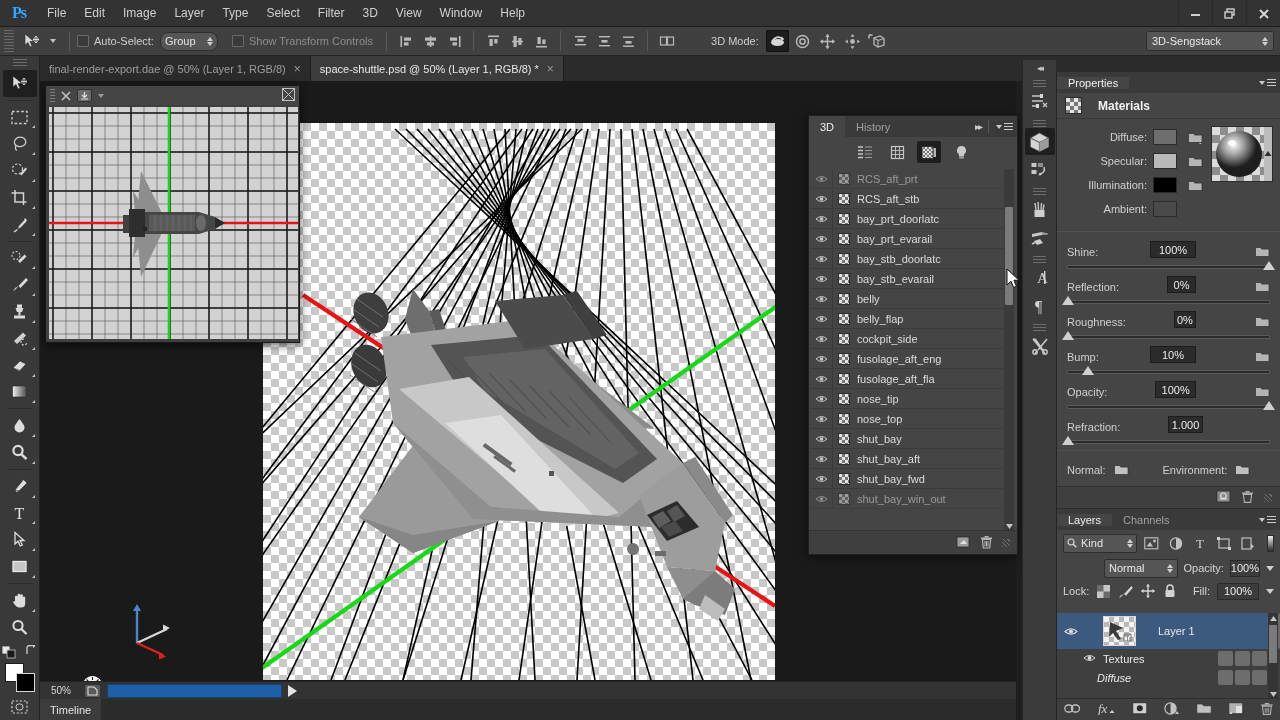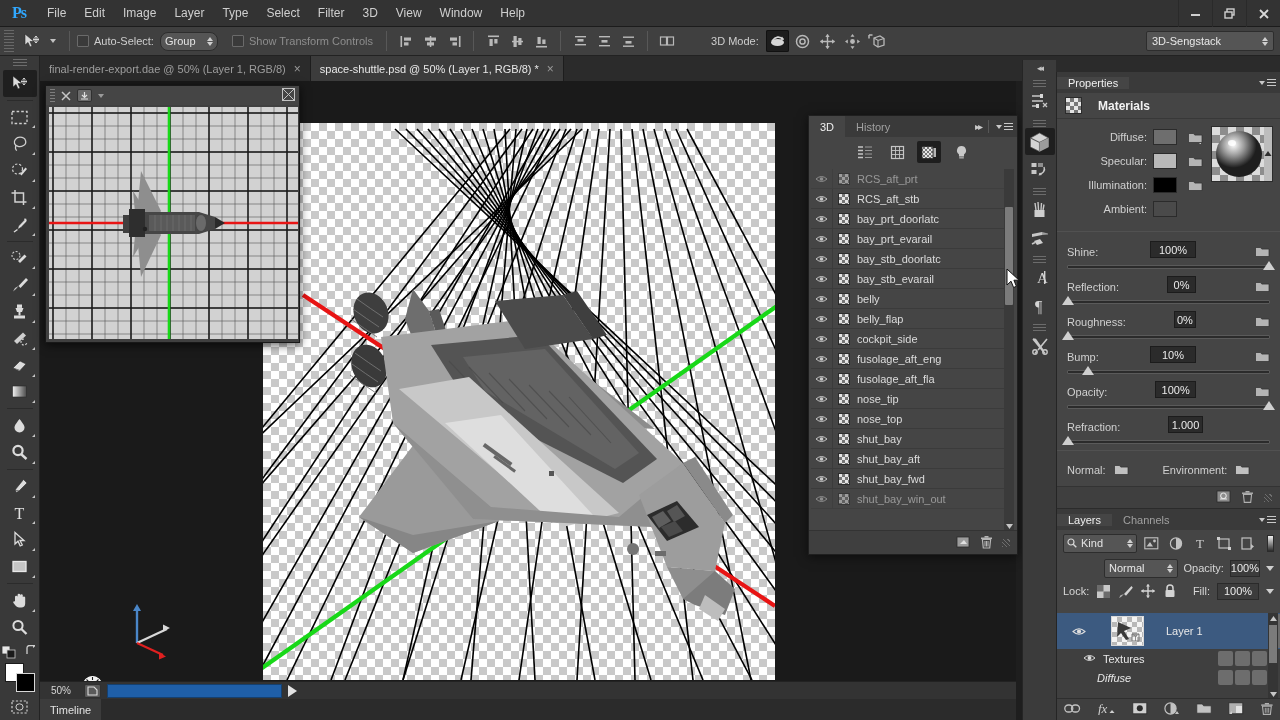--- a/index.html
+++ b/index.html
@@ -309,21 +309,21 @@
                font-size: 11px; color: #e8e8e8; margin-left: 41px; }
   .opa-box { width: 42px; height: 17px; background: #3c3c3c; border: 1px solid #2a2a2a;
              font-size: 11px; color: #eaeaea; display: flex; align-items: center;
              justify-content: center; }
   .ly-lock { height: 22px; display: flex; align-items: center; padding: 0 6px; gap: 7px; }
   .lk-ic { width: 15px; height: 15px; display: flex; align-items: center;
            justify-content: center; }
   .ly-list { position: absolute; left: 0; top: 104px; width: 224px; height: 86px;
              background: #3f3f3f; overflow: hidden; }
   .ly-row { height: 36px; display: flex; align-items: center; gap: 22px;
-            padding-left: 12px; }
+            padding-left: 4px; }
   .ly-row.sel { background: #3c5a80; }
   .ly-thumb { width: 33px; height: 30px; border: 1px solid #d8d8d8; position: relative;
     background-image:
       linear-gradient(45deg, #b8b8b8 25%, transparent 25%, transparent 75%, #b8b8b8 75%),
       linear-gradient(45deg, #b8b8b8 25%, #f4f4f4 25%, #f4f4f4 75%, #b8b8b8 75%);
     background-size: 10px 10px; background-position: 0 0, 5px 5px; }
   .ly-name { font-size: 11px; color: #e8e8e8; }
   .ly-sub { height: 19px; display: flex; align-items: center; gap: 7px;
             padding-left: 26px; }
   .ly-sub2 { height: 19px; display: flex; align-items: center; padding-left: 40px; }

